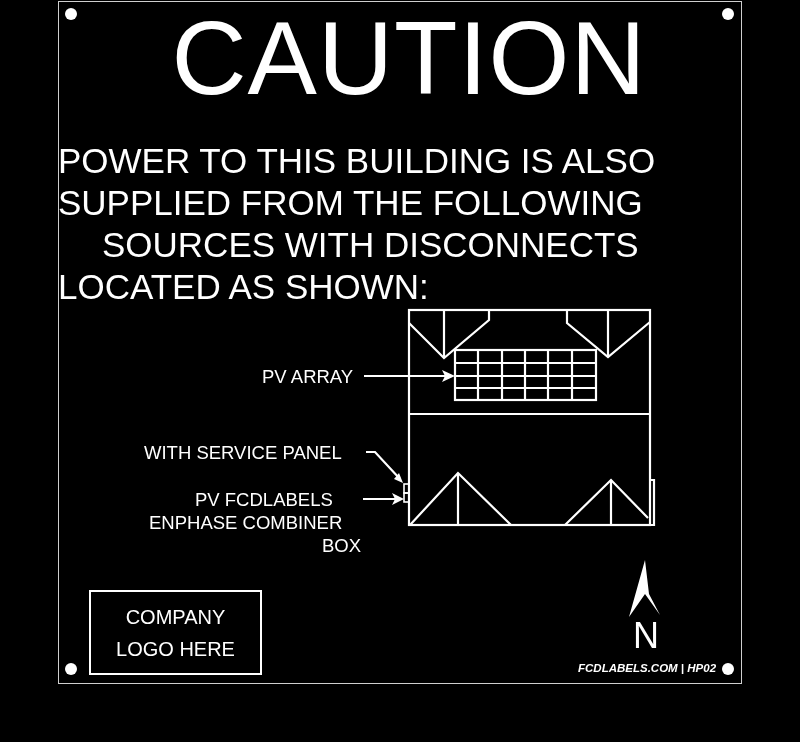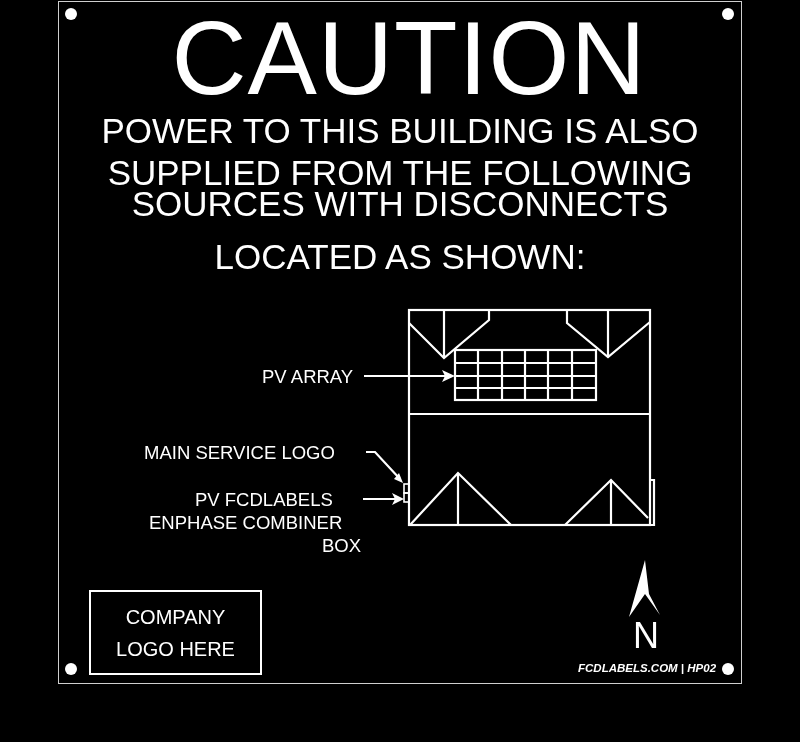--- a/index.html
+++ b/index.html
@@ -1,20 +1,20 @@
 <!DOCTYPE html>
 <html><head>
   <meta charset="utf-8">
   <style>
     html, body { margin: 0; padding: 0; background: #000; }
     body { width: 800px; height: 742px; position: relative; overflow: hidden; font-family: "Liberation Sans", sans-serif; color: #fff; }
     .panel { position: absolute; left: 58px; top: 1px; width: 684px; height: 683px; border: 1px solid #cfcfcf; box-sizing: border-box; background: #000; }
     .hole { position: absolute; width: 12px; height: 12px; border-radius: 50%; background: #fff; }
     .title { position: absolute; left: 58px; width: 684px; top: 6px; text-align: center; font-size: 104px; line-height: 104px; letter-spacing: 1px; margin-left: 9px; }
-    .line { position: absolute; left: 58px; width: 684px; text-align: center; font-size: 35px; line-height: 40px; }
+    .line { position: absolute; left: 58px; width: 684px; font-size: 35px; line-height: 40px; margin-top: 30px; }
     .lbl { position: absolute; font-size: 18.5px; line-height: 22px; white-space: nowrap; text-align: right; }
     .logo-box { position: absolute; left: 89px; top: 590px; width: 173px; height: 85px; border: 2px solid #fff; box-sizing: border-box; text-align: center; display: flex; flex-direction: column; justify-content: center; }
     .logo-box span { display: block; font-size: 20px; line-height: 32px; }
     .north-n { position: absolute; left: 631px; top: 618px; font-size: 36px; line-height: 36px; width: 30px; text-align: center; }
     .footer { position: absolute; left: 578px; top: 661px; font-size: 11.5px; line-height: 14px; font-weight: bold; white-space: nowrap; font-style: italic; }
     svg { position: absolute; left: 0; top: 0; }
   </style>
 </head>
 <body>
 
@@ -22,21 +22,21 @@
 
 <div class="hole" style="left:65px; top:8px;"></div>
 <div class="hole" style="left:722px; top:8px;"></div>
 <div class="hole" style="left:65px; top:663px;"></div>
 <div class="hole" style="left:722px; top:663px;"></div>
 
 <div class="title">CAUTION</div>
 
 <div class="line" style="top:111px;">POWER TO THIS BUILDING IS ALSO</div>
 <div class="line" style="top:153px;">SUPPLIED FROM THE FOLLOWING</div>
-<div class="line" style="top:184px;">SOURCES WITH DISCONNECTS</div>
+<div class="line" style="top:195px;padding-left:44px;">SOURCES WITH DISCONNECTS</div>
 <div class="line" style="top:237px;">LOCATED AS SHOWN:</div>
 
 <svg width="800" height="742" viewBox="0 0 800 742">
   <g fill="none" stroke="#fff" stroke-width="2.2" stroke-linejoin="miter">
 
     <rect x="409" y="310" width="241" height="215"></rect>
     <line x1="409" y1="414" x2="650" y2="414"></line>
 
     <polyline points="409,323 444,358 489,320 489,310"></polyline>
     <line x1="444" y1="310" x2="444" y2="358"></line>
@@ -74,21 +74,21 @@
   <g fill="#fff">
     <polygon points="455,376 442,370 445,376 442,382"></polygon>
     <polygon points="403,483 394,479 399,473"></polygon>
     <polygon points="404,499 392,493 395,499 392,505"></polygon>
 
     <polygon points="645,560 629,617 645,594 660,615 649,594" fill="#fff"></polygon>
   </g>
 </svg>
 
 <div class="lbl" style="left:262px; top:366px;">PV ARRAY</div>
-<div class="lbl" style="left:144px; top:442px;">MAIN SERVICE LOGO</div>
+<div class="lbl" style="left:144px; top:442px;">WITH SERVICE PANEL</div>
 <div class="lbl" style="left:195px; top:489px;">PV FCDLABELS</div>
 <div class="lbl" style="left:149px; top:512px;">ENPHASE COMBINER</div>
 <div class="lbl" style="left:322px; top:535px;">BOX</div>
 
 <div class="north-n">N</div>
 
 <div class="logo-box">
   <span>COMPANY</span>
   <span>LOGO HERE</span>
 </div>

